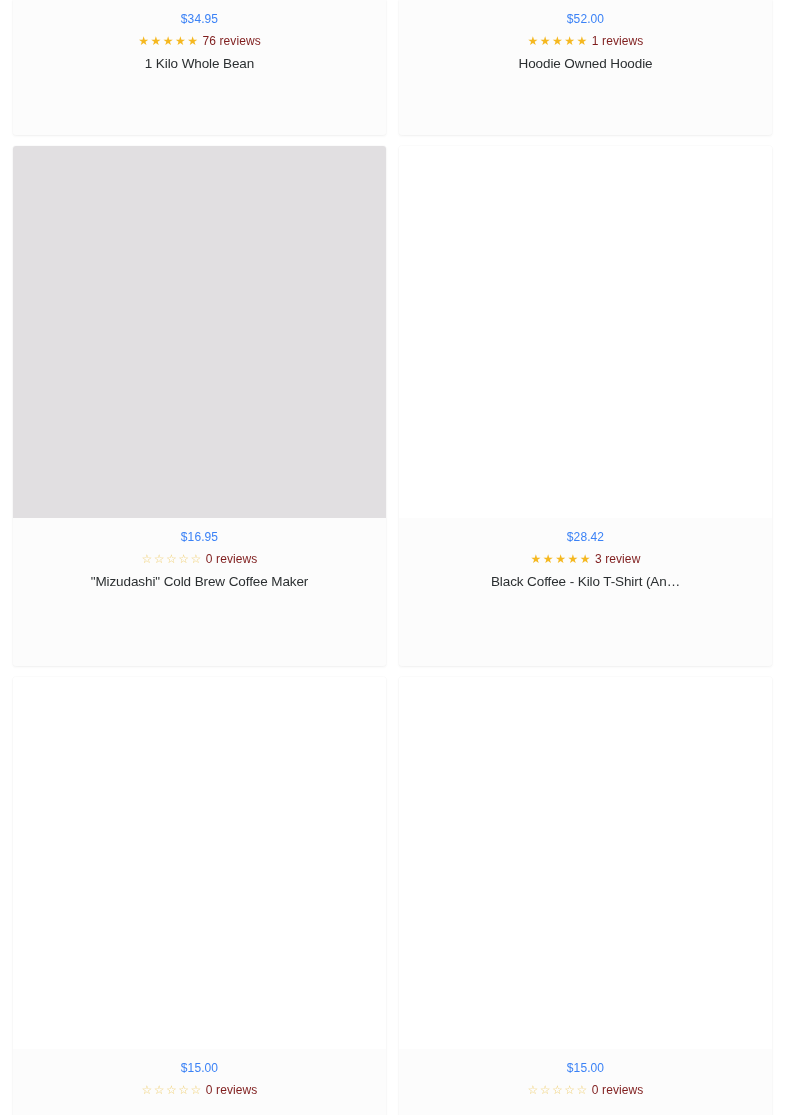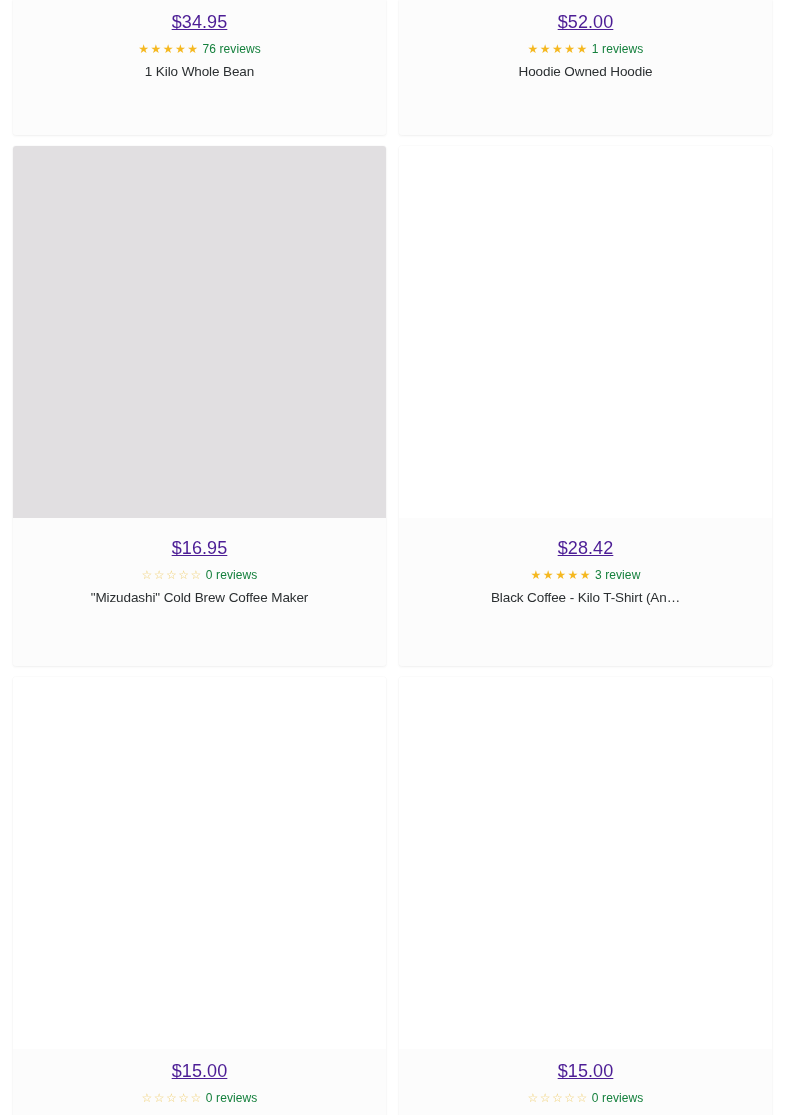--- a/index.html
+++ b/index.html
@@ -44,21 +44,21 @@
     overflow: hidden;
   }
 
   
   .row-top .product-card {
     height: 135px;
     border-radius: 0 0 3px 3px;
     justify-content: flex-start;
   }
 
-  .row-mid .product-card { height: 520px; gap: 8px; }
+  .row-mid .product-card { height: 520px; }
   .row-bot .product-card { height: 455px; }
 
   
   .card-media {
     width: 100%;
     flex: 0 0 auto;
     background: #ffffff;
   }
   .row-mid .card-media { height: 372px; }
   .row-bot .card-media { height: 372px; }
@@ -66,25 +66,24 @@
   .card-media.placeholder-gray { background: #e1dfe1; }
   .card-media.placeholder-blank { background: #ffffff; }
 
   
   .card-info {
     text-align: center;
     padding: 12px 10px 0;
   }
 
   .product-price {
-    font-size: 18px;
-    color: #4c1d95;
+    font-size: 12px;
+    color: #3b82f6;
     letter-spacing: 0.1px;
     line-height: 1.2;
-    text-decoration: underline;
   }
 
   .rating-line {
     margin-top: 9px;
     display: flex;
     align-items: center;
     justify-content: center;
     gap: 4px;
     line-height: 1;
   }
@@ -94,21 +93,21 @@
     gap: 1px;
     font-size: 12px;
     line-height: 1;
     color: #f5b820;
     letter-spacing: 0.5px;
   }
   .stars .star-empty { color: #f0cf72; }
 
   .review-count {
     font-size: 12px;
-    color: #15803d;
+    color: #7f1d1d;
     letter-spacing: 0.1px;
   }
 
   .product-title {
     margin-top: 9px;
     font-size: 13.5px;
     font-weight: 400;
     color: #2b2f31;
     letter-spacing: -0.1px;
     line-height: 1.25;

